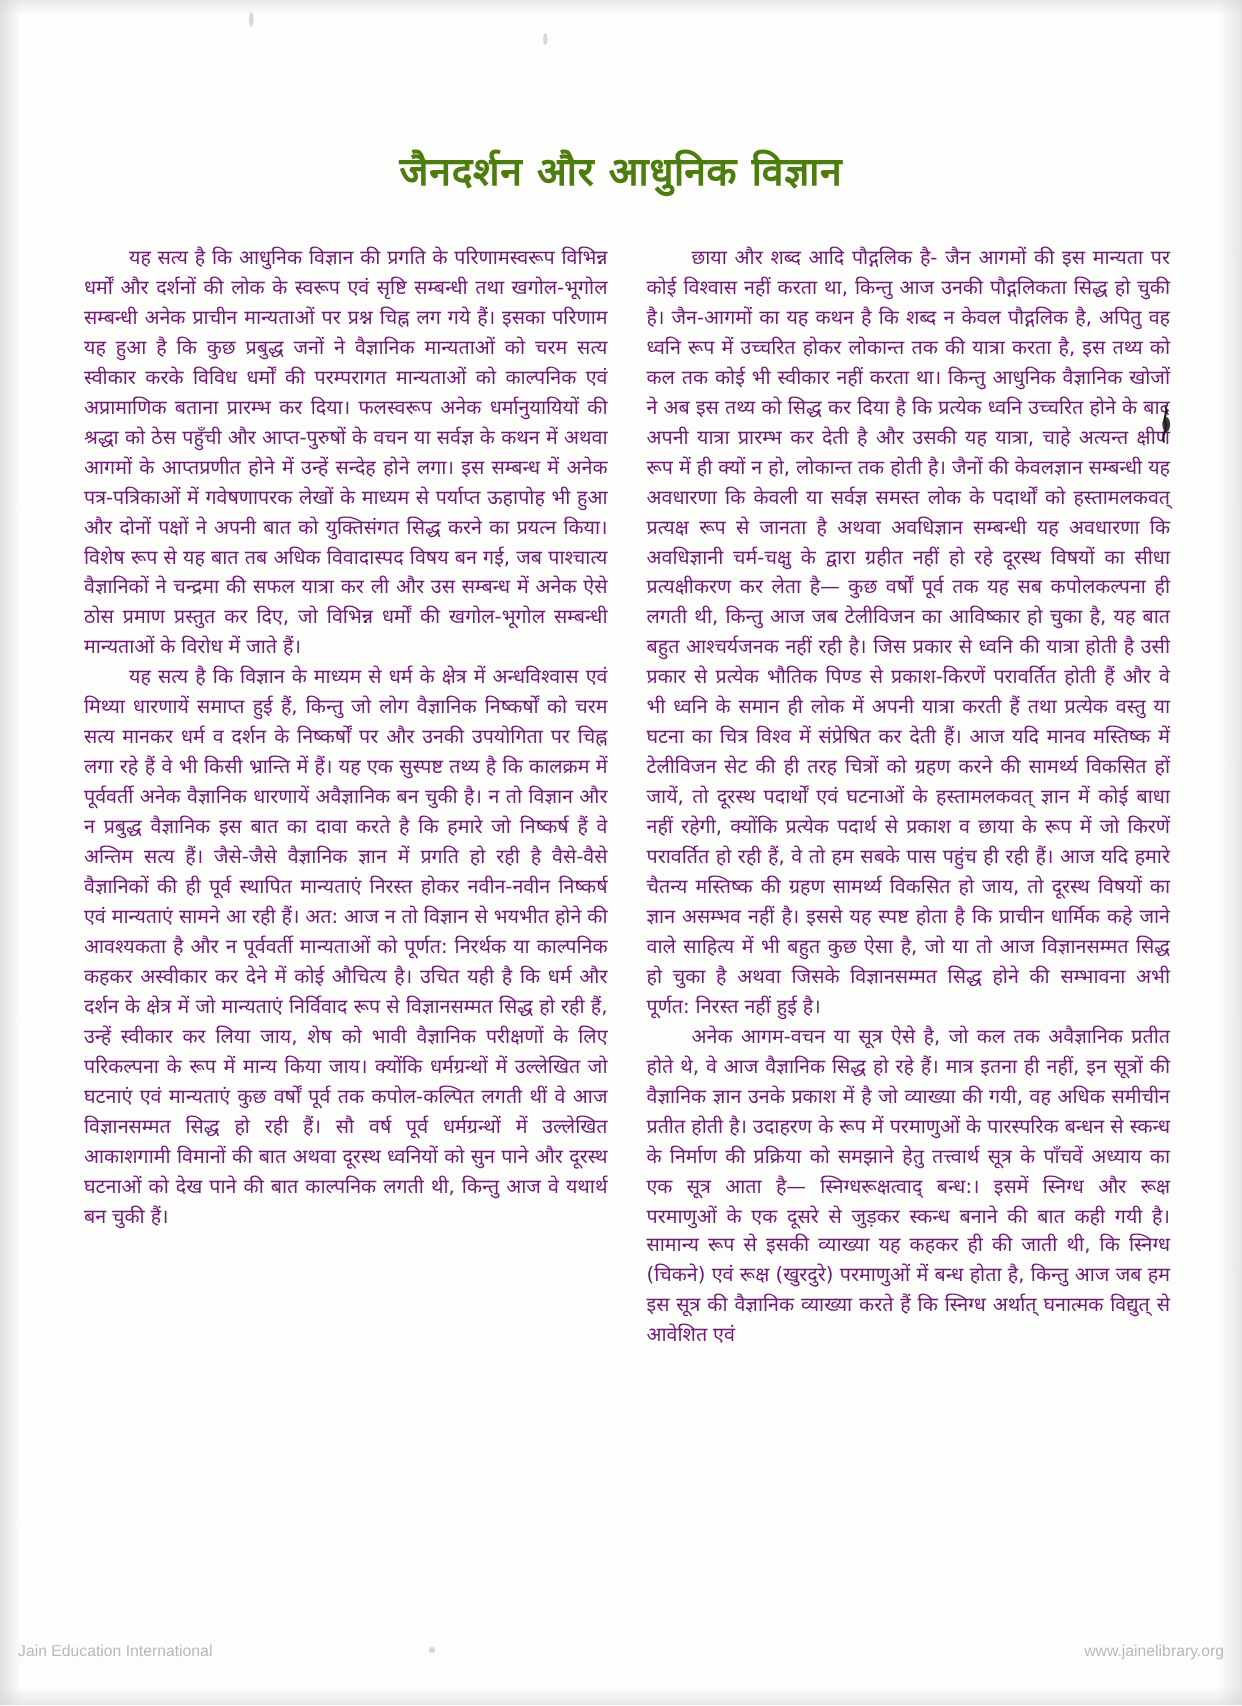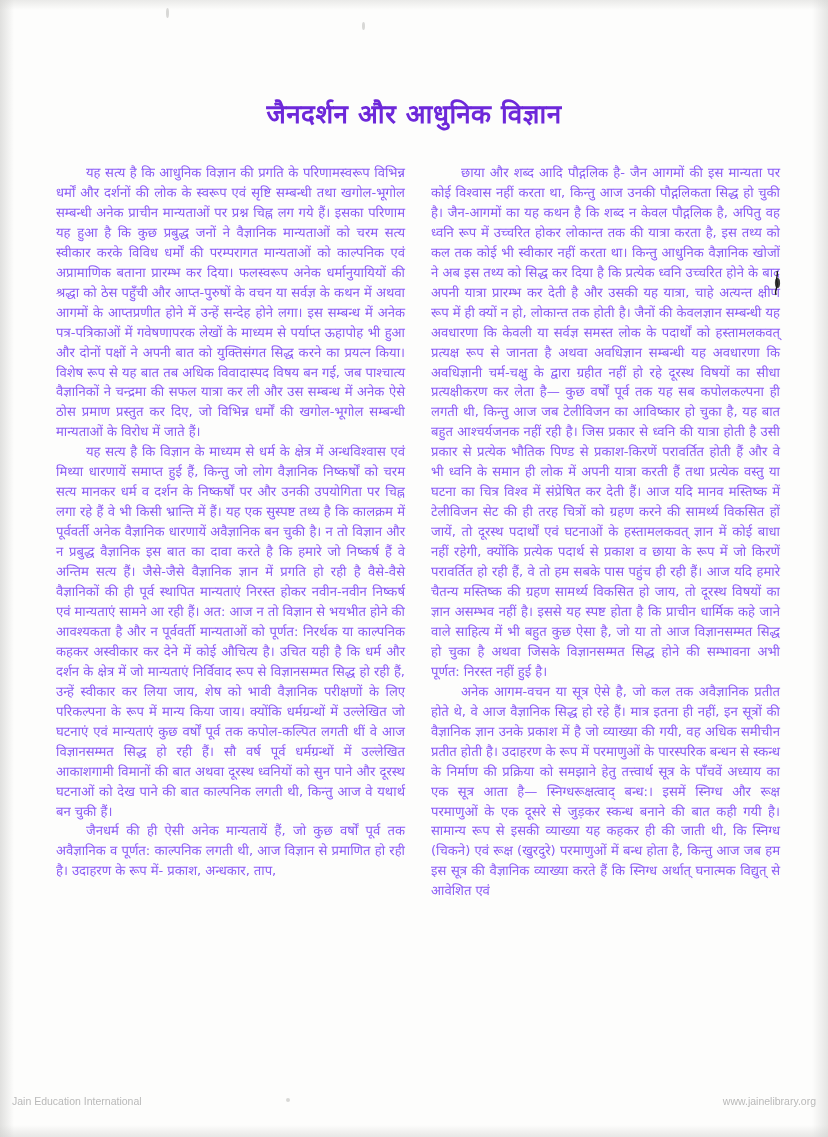--- a/index.html
+++ b/index.html
@@ -52,38 +52,38 @@
   .title {
     position: absolute;
     left: 0;
     top: 78px;
     width: 828px;
     text-align: center;
     font-family: "DejaVu Sans", "Liberation Sans", sans-serif;
     font-weight: bold;
     font-size: 26px;
     letter-spacing: 0.5px;
-    color: #6d28d9;
+    color: #4d7c0f;
   }
 
   .columns {
     position: absolute;
     left: 56px;
     top: 163px;
     width: 724px;
     height: 880px;
     display: flex;
     gap: 26px;
   }
   .col {
     width: 349px;
     font-family: "DejaVu Sans", "Liberation Sans", sans-serif;
     font-size: 13.1px;
     line-height: 19.95px;
-    color: #8b5cf6;
+    color: #701a75;
     text-align: justify;
     text-justify: inter-word;
     word-spacing: -0.2px;
   }
   .col p {
     margin: 0;
     text-indent: 30px;
   }
 
   .footer {
@@ -142,21 +142,20 @@
   <div class="speck" style="left:362px; top:22px; width:3px; height:8px;"></div>
   <div class="speck" style="left:286px; top:1098px; width:4px; height:4px;"></div>
 
   <h1 class="title">जैनदर्शन और आधुनिक विज्ञान</h1>
 
   <div class="columns">
 
     <div class="col">
       <p>यह सत्य है कि आधुनिक विज्ञान की प्रगति के परिणामस्वरूप विभिन्न धर्मों और दर्शनों की लोक के स्वरूप एवं सृष्टि सम्बन्धी तथा खगोल-भूगोल सम्बन्धी अनेक प्राचीन मान्यताओं पर प्रश्न चिह्न लग गये हैं। इसका परिणाम यह हुआ है कि कुछ प्रबुद्ध जनों ने वैज्ञानिक मान्यताओं को चरम सत्य स्वीकार करके विविध धर्मों की परम्परागत मान्यताओं को काल्पनिक एवं अप्रामाणिक बताना प्रारम्भ कर दिया। फलस्वरूप अनेक धर्मानुयायियों की श्रद्धा को ठेस पहुँची और आप्त-पुरुषों के वचन या सर्वज्ञ के कथन में अथवा आगमों के आप्तप्रणीत होने में उन्हें सन्देह होने लगा। इस सम्बन्ध में अनेक पत्र-पत्रिकाओं में गवेषणापरक लेखों के माध्यम से पर्याप्त ऊहापोह भी हुआ और दोनों पक्षों ने अपनी बात को युक्तिसंगत सिद्ध करने का प्रयत्न किया। विशेष रूप से यह बात तब अधिक विवादास्पद विषय बन गई, जब पाश्चात्य वैज्ञानिकों ने चन्द्रमा की सफल यात्रा कर ली और उस सम्बन्ध में अनेक ऐसे ठोस प्रमाण प्रस्तुत कर दिए, जो विभिन्न धर्मों की खगोल-भूगोल सम्बन्धी मान्यताओं के विरोध में जाते हैं।</p>
       <p>यह सत्य है कि विज्ञान के माध्यम से धर्म के क्षेत्र में अन्धविश्वास एवं मिथ्या धारणायें समाप्त हुई हैं, किन्तु जो लोग वैज्ञानिक निष्कर्षों को चरम सत्य मानकर धर्म व दर्शन के निष्कर्षों पर और उनकी उपयोगिता पर चिह्न लगा रहे हैं वे भी किसी भ्रान्ति में हैं। यह एक सुस्पष्ट तथ्य है कि कालक्रम में पूर्ववर्ती अनेक वैज्ञानिक धारणायें अवैज्ञानिक बन चुकी है। न तो विज्ञान और न प्रबुद्ध वैज्ञानिक इस बात का दावा करते है कि हमारे जो निष्कर्ष हैं वे अन्तिम सत्य हैं। जैसे-जैसे वैज्ञानिक ज्ञान में प्रगति हो रही है वैसे-वैसे वैज्ञानिकों की ही पूर्व स्थापित मान्यताएं निरस्त होकर नवीन-नवीन निष्कर्ष एवं मान्यताएं सामने आ रही हैं। अत: आज न तो विज्ञान से भयभीत होने की आवश्यकता है और न पूर्ववर्ती मान्यताओं को पूर्णत: निरर्थक या काल्पनिक कहकर अस्वीकार कर देने में कोई औचित्य है। उचित यही है कि धर्म और दर्शन के क्षेत्र में जो मान्यताएं निर्विवाद रूप से विज्ञानसम्मत सिद्ध हो रही हैं, उन्हें स्वीकार कर लिया जाय, शेष को भावी वैज्ञानिक परीक्षणों के लिए परिकल्पना के रूप में मान्य किया जाय। क्योंकि धर्मग्रन्थों में उल्लेखित जो घटनाएं एवं मान्यताएं कुछ वर्षों पूर्व तक कपोल-कल्पित लगती थीं वे आज विज्ञानसम्मत सिद्ध हो रही हैं। सौ वर्ष पूर्व धर्मग्रन्थों में उल्लेखित आकाशगामी विमानों की बात अथवा दूरस्थ ध्वनियों को सुन पाने और दूरस्थ घटनाओं को देख पाने की बात काल्पनिक लगती थी, किन्तु आज वे यथार्थ बन चुकी हैं।</p>
-      <p>जैनधर्म की ही ऐसी अनेक मान्यतायें हैं, जो कुछ वर्षों पूर्व तक अवैज्ञानिक व पूर्णत: काल्पनिक लगती थी, आज विज्ञान से प्रमाणित हो रही है। उदाहरण के रूप में- प्रकाश, अन्धकार, ताप,</p>
     </div>
 
     <div class="col">
       <p>छाया और शब्द आदि पौद्गलिक है- जैन आगमों की इस मान्यता पर कोई विश्वास नहीं करता था, किन्तु आज उनकी पौद्गलिकता सिद्ध हो चुकी है। जैन-आगमों का यह कथन है कि शब्द न केवल पौद्गलिक है, अपितु वह ध्वनि रूप में उच्चरित होकर लोकान्त तक की यात्रा करता है, इस तथ्य को कल तक कोई भी स्वीकार नहीं करता था। किन्तु आधुनिक वैज्ञानिक खोजों ने अब इस तथ्य को सिद्ध कर दिया है कि प्रत्येक ध्वनि उच्चरित होने के बाद अपनी यात्रा प्रारम्भ कर देती है और उसकी यह यात्रा, चाहे अत्यन्त क्षीण रूप में ही क्यों न हो, लोकान्त तक होती है। जैनों की केवलज्ञान सम्बन्धी यह अवधारणा कि केवली या सर्वज्ञ समस्त लोक के पदार्थों को हस्तामलकवत् प्रत्यक्ष रूप से जानता है अथवा अवधिज्ञान सम्बन्धी यह अवधारणा कि अवधिज्ञानी चर्म-चक्षु के द्वारा ग्रहीत नहीं हो रहे दूरस्थ विषयों का सीधा प्रत्यक्षीकरण कर लेता है— कुछ वर्षों पूर्व तक यह सब कपोलकल्पना ही लगती थी, किन्तु आज जब टेलीविजन का आविष्कार हो चुका है, यह बात बहुत आश्चर्यजनक नहीं रही है। जिस प्रकार से ध्वनि की यात्रा होती है उसी प्रकार से प्रत्येक भौतिक पिण्ड से प्रकाश-किरणें परावर्तित होती हैं और वे भी ध्वनि के समान ही लोक में अपनी यात्रा करती हैं तथा प्रत्येक वस्तु या घटना का चित्र विश्व में संप्रेषित कर देती हैं। आज यदि मानव मस्तिष्क में टेलीविजन सेट की ही तरह चित्रों को ग्रहण करने की सामर्थ्य विकसित हों जायें, तो दूरस्थ पदार्थों एवं घटनाओं के हस्तामलकवत् ज्ञान में कोई बाधा नहीं रहेगी, क्योंकि प्रत्येक पदार्थ से प्रकाश व छाया के रूप में जो किरणें परावर्तित हो रही हैं, वे तो हम सबके पास पहुंच ही रही हैं। आज यदि हमारे चैतन्य मस्तिष्क की ग्रहण सामर्थ्य विकसित हो जाय, तो दूरस्थ विषयों का ज्ञान असम्भव नहीं है। इससे यह स्पष्ट होता है कि प्राचीन धार्मिक कहे जाने वाले साहित्य में भी बहुत कुछ ऐसा है, जो या तो आज विज्ञानसम्मत सिद्ध हो चुका है अथवा जिसके विज्ञानसम्मत सिद्ध होने की सम्भावना अभी पूर्णत: निरस्त नहीं हुई है।</p>
       <p>अनेक आगम-वचन या सूत्र ऐसे है, जो कल तक अवैज्ञानिक प्रतीत होते थे, वे आज वैज्ञानिक सिद्ध हो रहे हैं। मात्र इतना ही नहीं, इन सूत्रों की वैज्ञानिक ज्ञान उनके प्रकाश में है जो व्याख्या की गयी, वह अधिक समीचीन प्रतीत होती है। उदाहरण के रूप में परमाणुओं के पारस्परिक बन्धन से स्कन्ध के निर्माण की प्रक्रिया को समझाने हेतु तत्त्वार्थ सूत्र के पाँचवें अध्याय का एक सूत्र आता है— स्निग्धरूक्षत्वाद् बन्ध:। इसमें स्निग्ध और रूक्ष परमाणुओं के एक दूसरे से जुड़कर स्कन्ध बनाने की बात कही गयी है। सामान्य रूप से इसकी व्याख्या यह कहकर ही की जाती थी, कि स्निग्ध (चिकने) एवं रूक्ष (खुरदुरे) परमाणुओं में बन्ध होता है, किन्तु आज जब हम इस सूत्र की वैज्ञानिक व्याख्या करते हैं कि स्निग्ध अर्थात् घनात्मक विद्युत् से आवेशित एवं</p>
     </div>
 
   </div>
 
   <svg class="ink-mark" viewBox="0 0 14 26">

